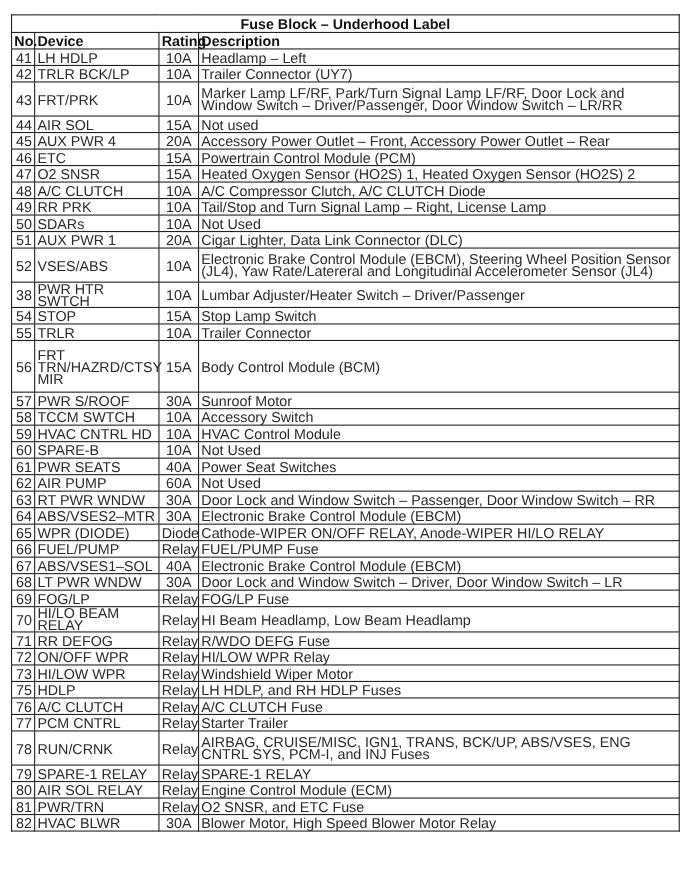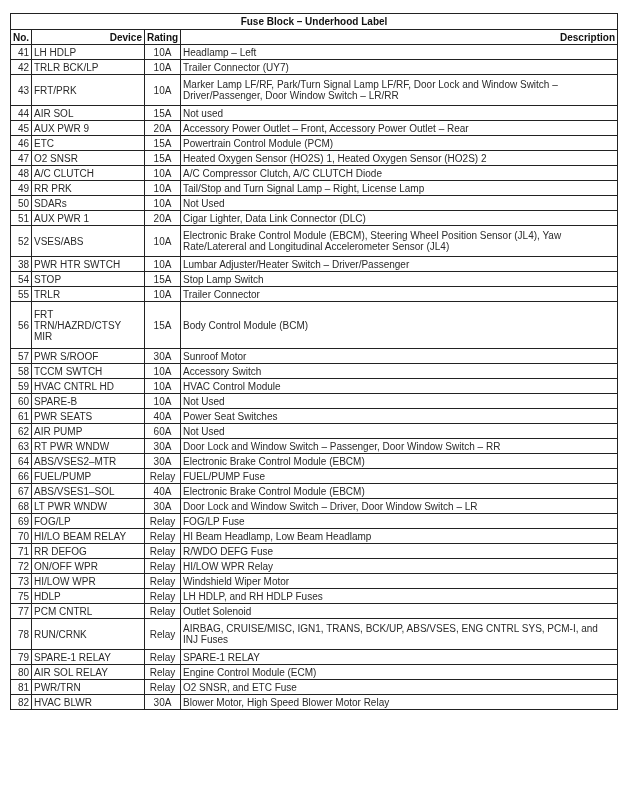--- a/index.html
+++ b/index.html
@@ -3,21 +3,21 @@
 <meta charset="utf-8">
 <style>
   html, body { margin: 0; padding: 0; background: #ffffff; }
   body { width: 628px; height: 811px; position: relative; overflow: hidden; }
   .wrap { position: absolute; left: 10px; top: 13px; width: 607px; }
   table.fuse {
     border-collapse: collapse;
     width: 607px;
     table-layout: fixed;
     font-family: "Liberation Sans", sans-serif;
-    font-size: 10px;
+    font-size: 13px;
     color: #2a2a2a;
     border: 1.5px solid #555;
   }
   table.fuse td, table.fuse th {
     border: 1.5px solid #222;
     padding: 0 2px;
     vertical-align: middle;
     line-height: 11px;
   }
   th.title {
@@ -26,21 +26,21 @@
     text-align: center;
     color: #111;
     border-color: #777;
   }
   tr.colhead th {
     height: 14px;
     font-weight: bold;
     color: #111;
   }
   th.c-no { text-align: center; padding-left: 1px; }
-  th.c-dev, th.c-desc { text-align: right; }
+  th.c-dev, th.c-desc { text-align: left; }
   th.c-rate { text-align: center; padding: 0 1px; margin-left: 48px; }
   td.no { text-align: right; padding-right: 3px; }
   td.rating { text-align: center; padding-right: 4px; }
   td.dev, td.desc { text-align: left; }
   tr.row td { height: 14px; }
   tr.row.lines-2 td { height: 30px; }
   tr.row.lines-3 td { height: 46px; }
 </style>
 </head>
 <body>
@@ -84,21 +84,21 @@
           <td class="desc">Marker Lamp LF/RF, Park/Turn Signal Lamp LF/RF, Door Lock and Window Switch – Driver/Passenger, Door Window Switch – LR/RR</td>
         </tr>
         <tr class="row">
           <td class="no">44</td>
           <td class="dev">AIR SOL</td>
           <td class="rating">15A</td>
           <td class="desc">Not used</td>
         </tr>
         <tr class="row">
           <td class="no">45</td>
-          <td class="dev">AUX PWR 9</td>
+          <td class="dev">AUX PWR 4</td>
           <td class="rating">20A</td>
           <td class="desc">Accessory Power Outlet – Front, Accessory Power Outlet – Rear</td>
         </tr>
         <tr class="row">
           <td class="no">46</td>
           <td class="dev">ETC</td>
           <td class="rating">15A</td>
           <td class="desc">Powertrain Control Module (PCM)</td>
         </tr>
         <tr class="row">
@@ -203,20 +203,26 @@
           <td class="rating">30A</td>
           <td class="desc">Door Lock and Window Switch – Passenger, Door Window Switch – RR</td>
         </tr>
         <tr class="row">
           <td class="no">64</td>
           <td class="dev">ABS/VSES2–MTR</td>
           <td class="rating">30A</td>
           <td class="desc">Electronic Brake Control Module (EBCM)</td>
         </tr>
         <tr class="row">
+          <td class="no">65</td>
+          <td class="dev">WPR (DIODE)</td>
+          <td class="rating">Diode</td>
+          <td class="desc">Cathode-WIPER ON/OFF RELAY, Anode-WIPER HI/LO RELAY</td>
+        </tr>
+        <tr class="row">
           <td class="no">66</td>
           <td class="dev">FUEL/PUMP</td>
           <td class="rating">Relay</td>
           <td class="desc">FUEL/PUMP Fuse</td>
         </tr>
         <tr class="row">
           <td class="no">67</td>
           <td class="dev">ABS/VSES1–SOL</td>
           <td class="rating">40A</td>
           <td class="desc">Electronic Brake Control Module (EBCM)</td>
@@ -257,24 +263,30 @@
           <td class="rating">Relay</td>
           <td class="desc">Windshield Wiper Motor</td>
         </tr>
         <tr class="row">
           <td class="no">75</td>
           <td class="dev">HDLP</td>
           <td class="rating">Relay</td>
           <td class="desc">LH HDLP, and RH HDLP Fuses</td>
         </tr>
         <tr class="row">
+          <td class="no">76</td>
+          <td class="dev">A/C CLUTCH</td>
+          <td class="rating">Relay</td>
+          <td class="desc">A/C CLUTCH Fuse</td>
+        </tr>
+        <tr class="row">
           <td class="no">77</td>
           <td class="dev">PCM CNTRL</td>
           <td class="rating">Relay</td>
-          <td class="desc">Outlet Solenoid</td>
+          <td class="desc">Starter Trailer</td>
         </tr>
         <tr class="row lines-2">
           <td class="no">78</td>
           <td class="dev">RUN/CRNK</td>
           <td class="rating">Relay</td>
           <td class="desc">AIRBAG, CRUISE/MISC, IGN1, TRANS, BCK/UP, ABS/VSES, ENG CNTRL SYS, PCM-I, and INJ Fuses</td>
         </tr>
         <tr class="row">
           <td class="no">79</td>
           <td class="dev">SPARE-1 RELAY</td>

